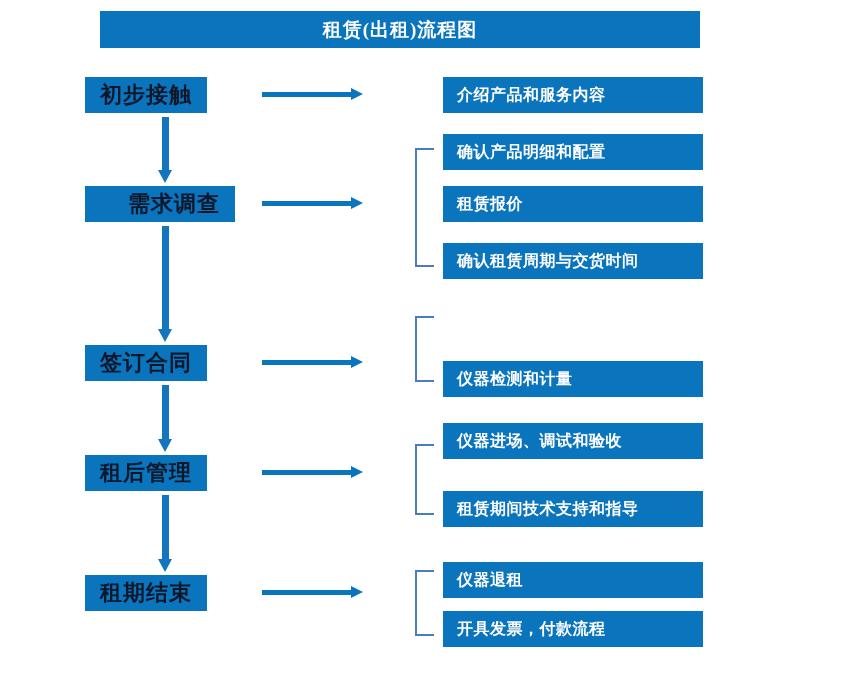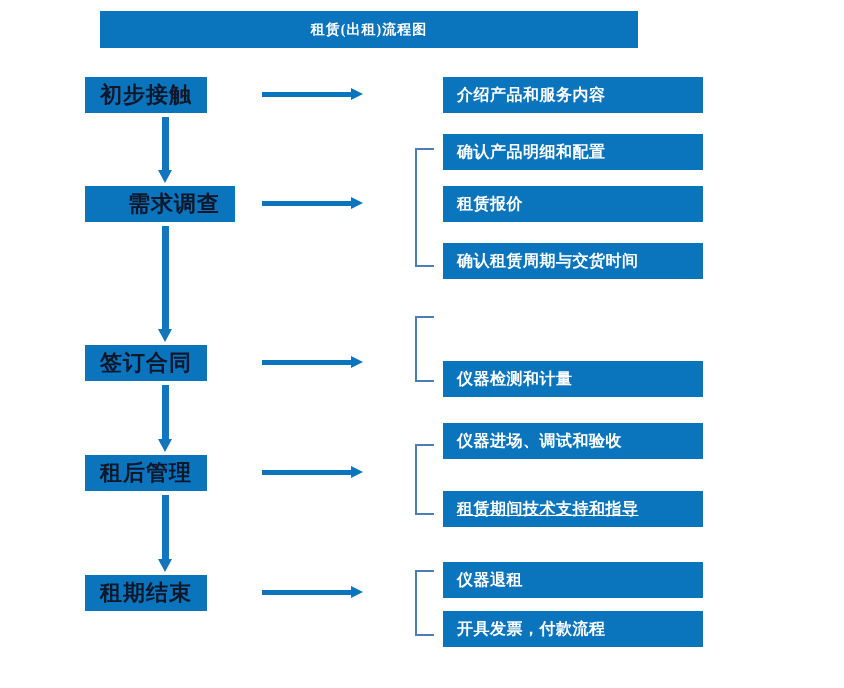--- a/index.html
+++ b/index.html
@@ -17,28 +17,28 @@
     height: 688px;
     background: #ffffff;
     overflow: hidden;
   }
 
   
   .title-bar {
     position: absolute;
     left: 100px;
     top: 11px;
-    width: 538px;
+    width: 600px;
     height: 37px;
     background: #0a74bd;
     color: #ffffff;
     display: flex;
     align-items: center;
     justify-content: center;
-    font-size: 14px;
+    font-size: 19px;
     font-weight: bold;
     letter-spacing: 1px;
     line-height: 1;
   }
 
   
   .stage-box {
     position: absolute;
     left: 85px;
     width: 122px;
@@ -190,17 +190,17 @@
   <div class="bracket" style="top:316px;height:66px;"></div>
   <div class="bracket" style="top:444px;height:71px;"></div>
   <div class="bracket" style="top:570px;height:66px;"></div>
 
   <div class="detail-box" style="top:77px;">介绍产品和服务内容</div>
   <div class="detail-box" style="top:134px;">确认产品明细和配置</div>
   <div class="detail-box" style="top:186px;">租赁报价</div>
   <div class="detail-box" style="top:243px;">确认租赁周期与交货时间</div>
   <div class="detail-box" style="top:361px;">仪器检测和计量</div>
   <div class="detail-box" style="top:423px;">仪器进场、调试和验收</div>
-  <div class="detail-box" style="top:491px;text-decoration:underline;">租赁期间技术支持和指导</div>
+  <div class="detail-box" style="top:491px;">租赁期间技术支持和指导</div>
   <div class="detail-box" style="top:562px;">仪器退租</div>
   <div class="detail-box" style="top:611px;">开具发票，付款流程</div>
 
 </div>
 
 </body></html>

